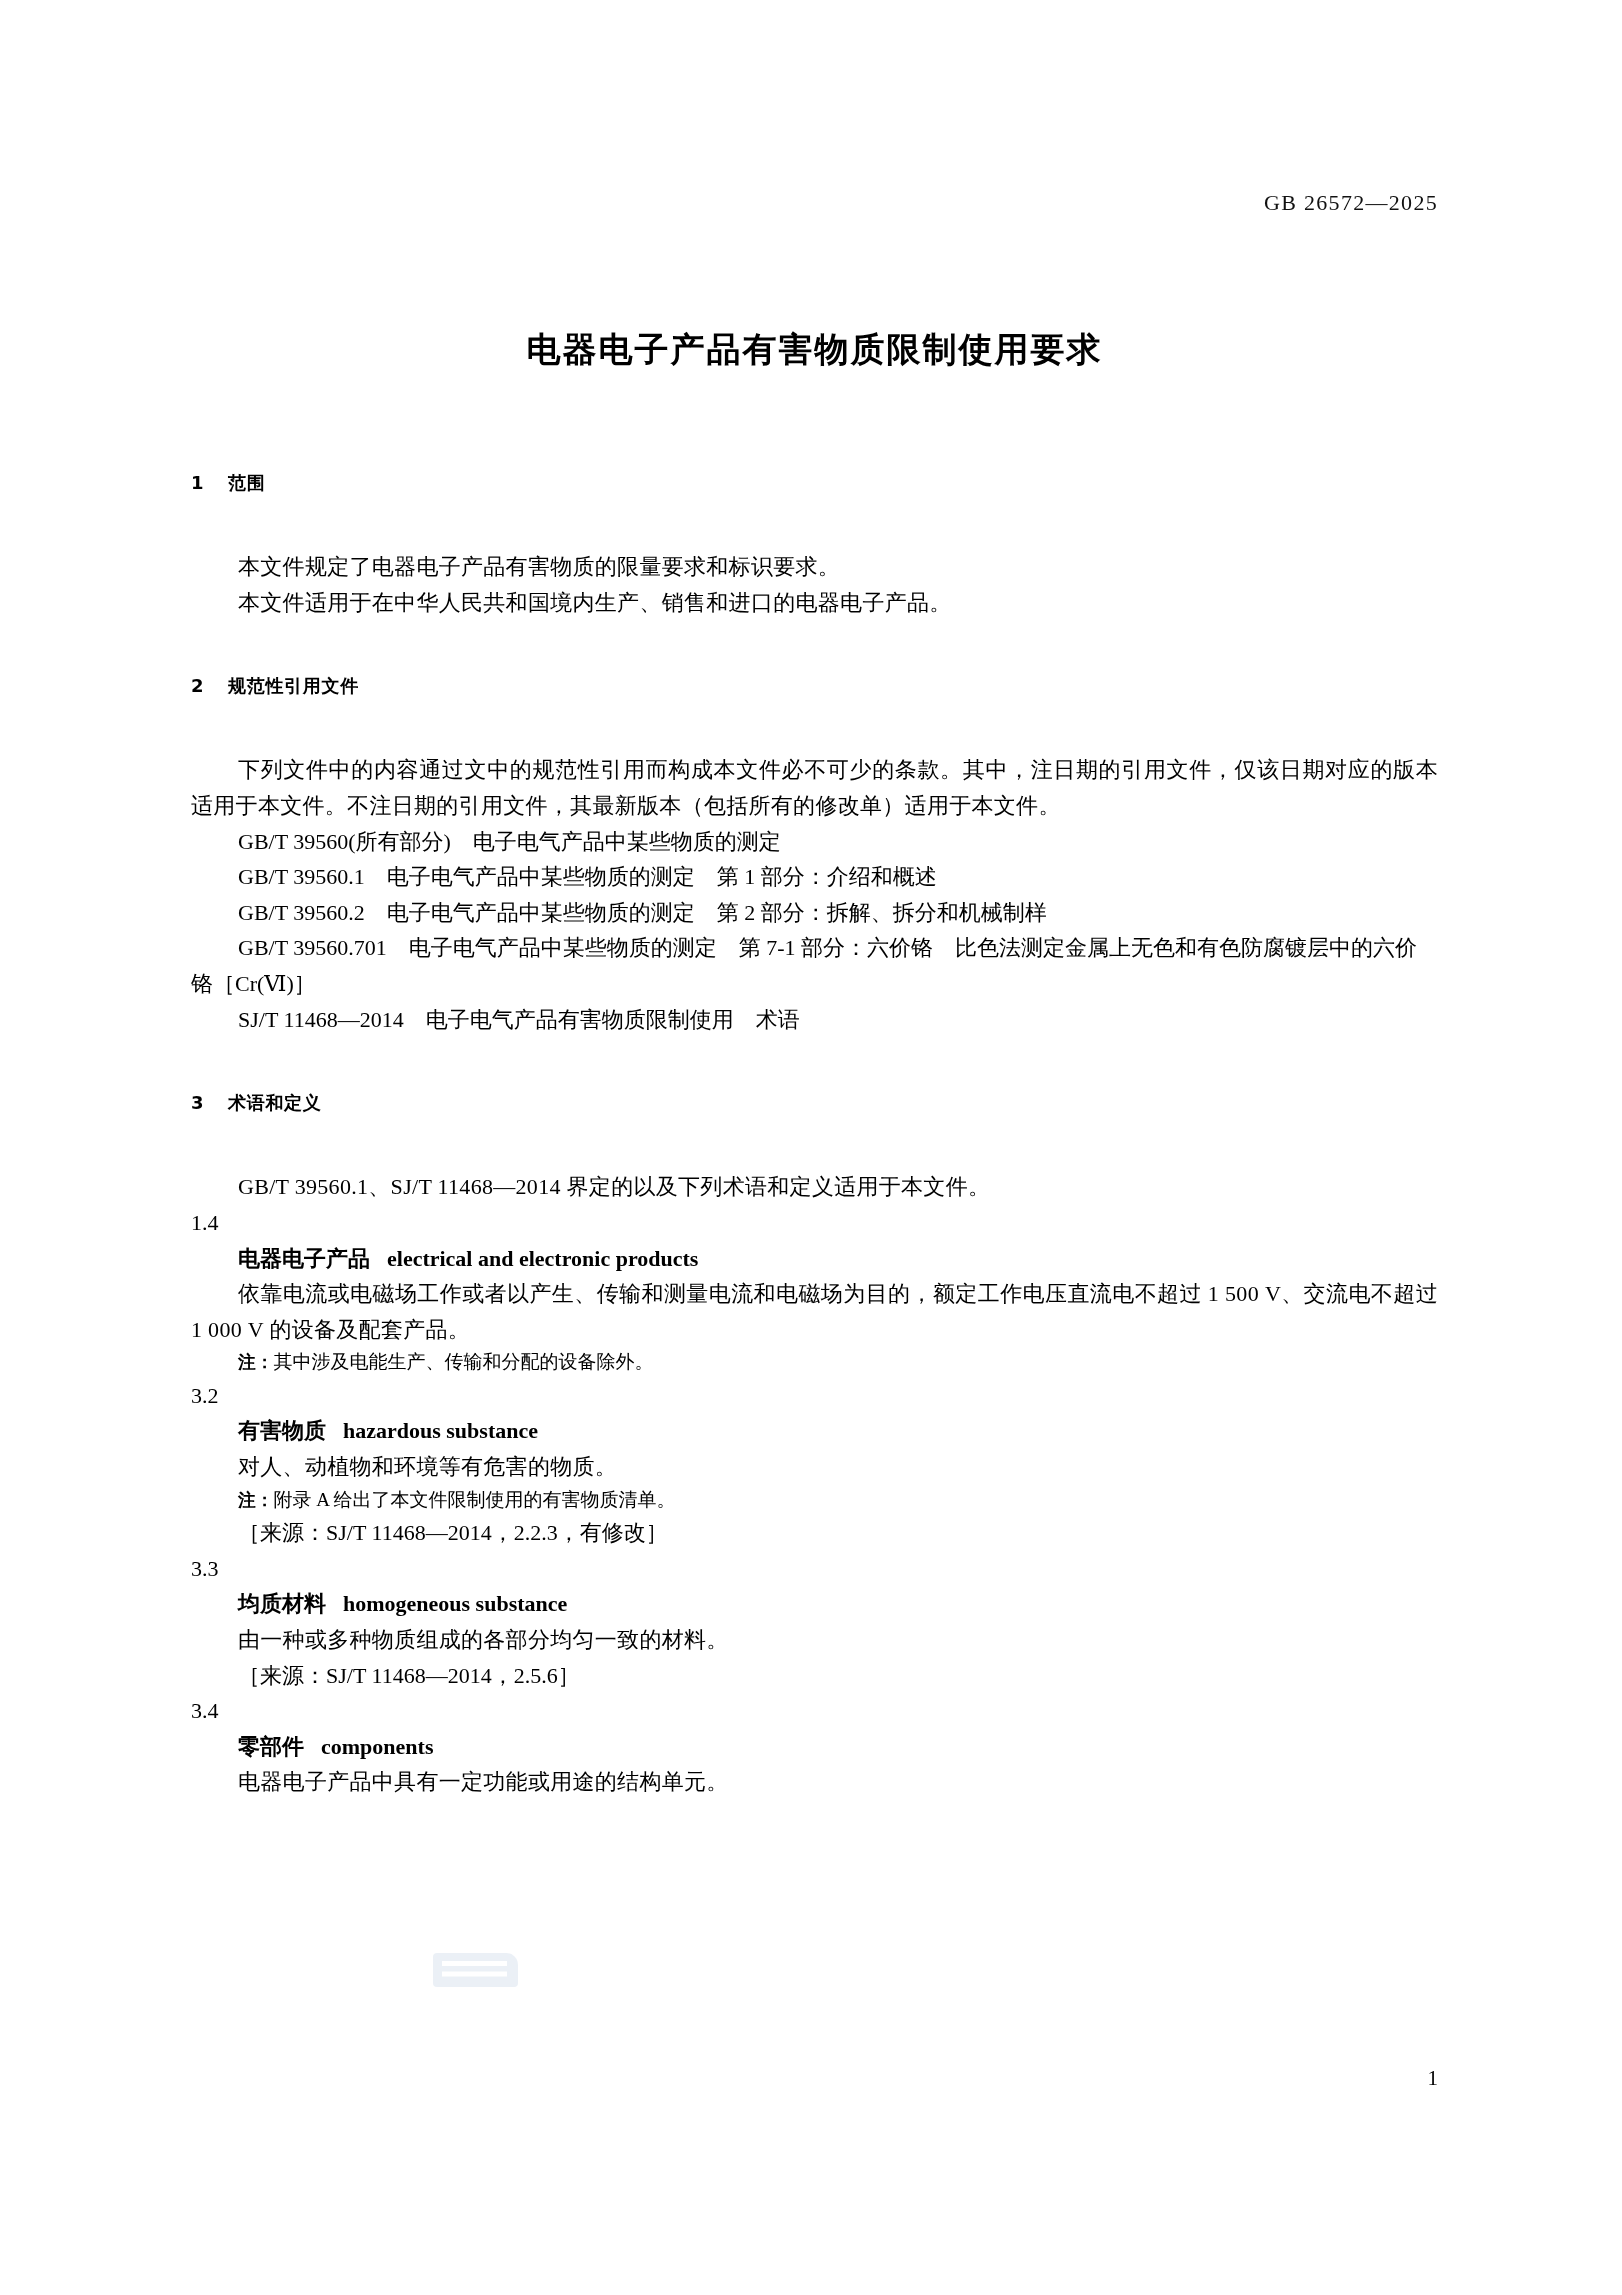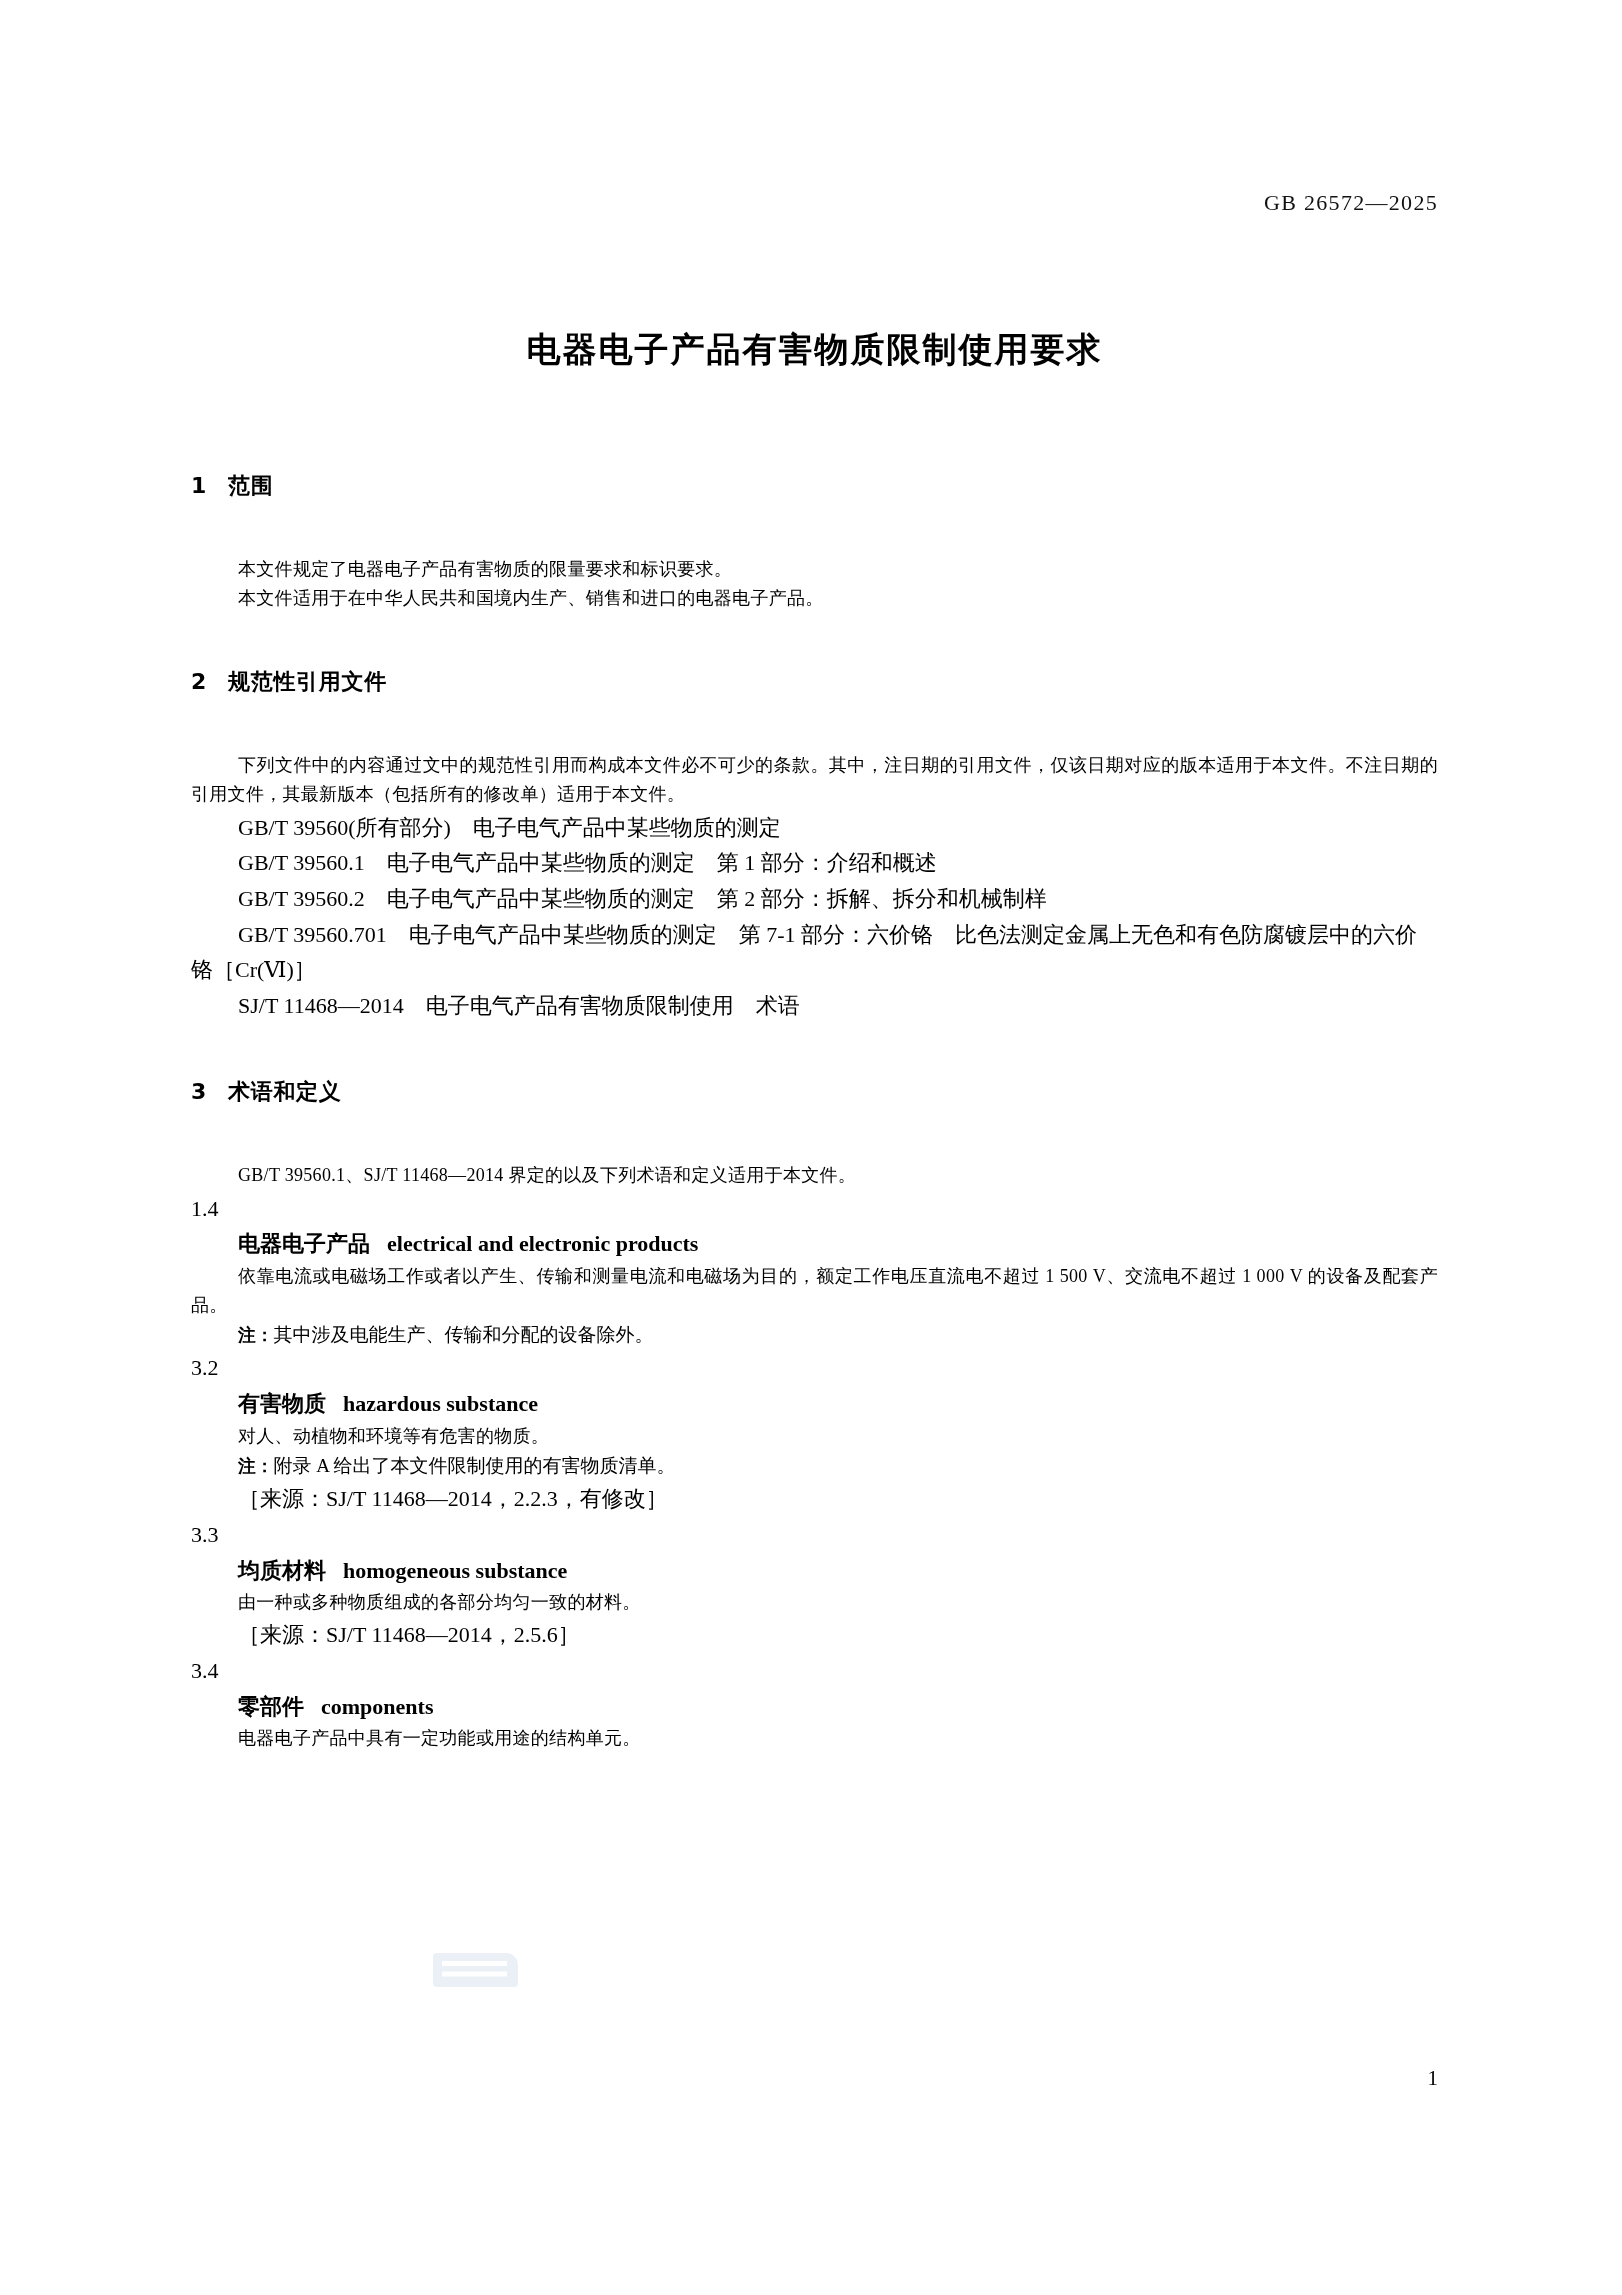--- a/index.html
+++ b/index.html
@@ -50,35 +50,35 @@
   }
   .body-block {
     position: absolute;
     top: 471px;
     left: 0;
     width: 1247px;
   }
   .clause-head {
     font-family: "DejaVu Sans", "Liberation Sans", sans-serif;
     font-weight: bold;
-    font-size: 22px;
+    font-size: 18px;
     letter-spacing: 0.7px;
     margin: 0;
     padding: 0;
     color: #000;
   }
   .clause-head .num {
     display: inline-block;
     min-width: 37px;
   }
   .spacer-lg { height: 54px; }
 
   p.para {
     margin: 0;
-    font-size: 18px;
+    font-size: 22px;
     line-height: 1.62;
     letter-spacing: 0.3px;
     text-align: justify;
   }
   p.indent {
     text-indent: 47px;
   }
   p.hang {
     text-indent: 47px;
   }

